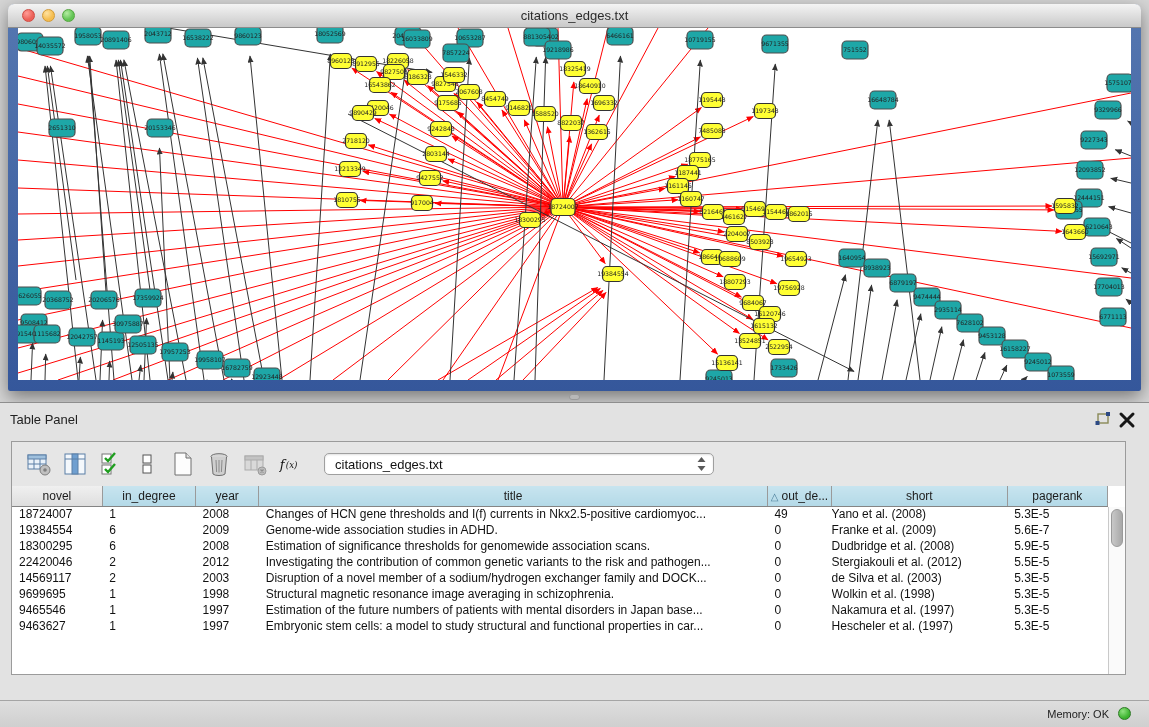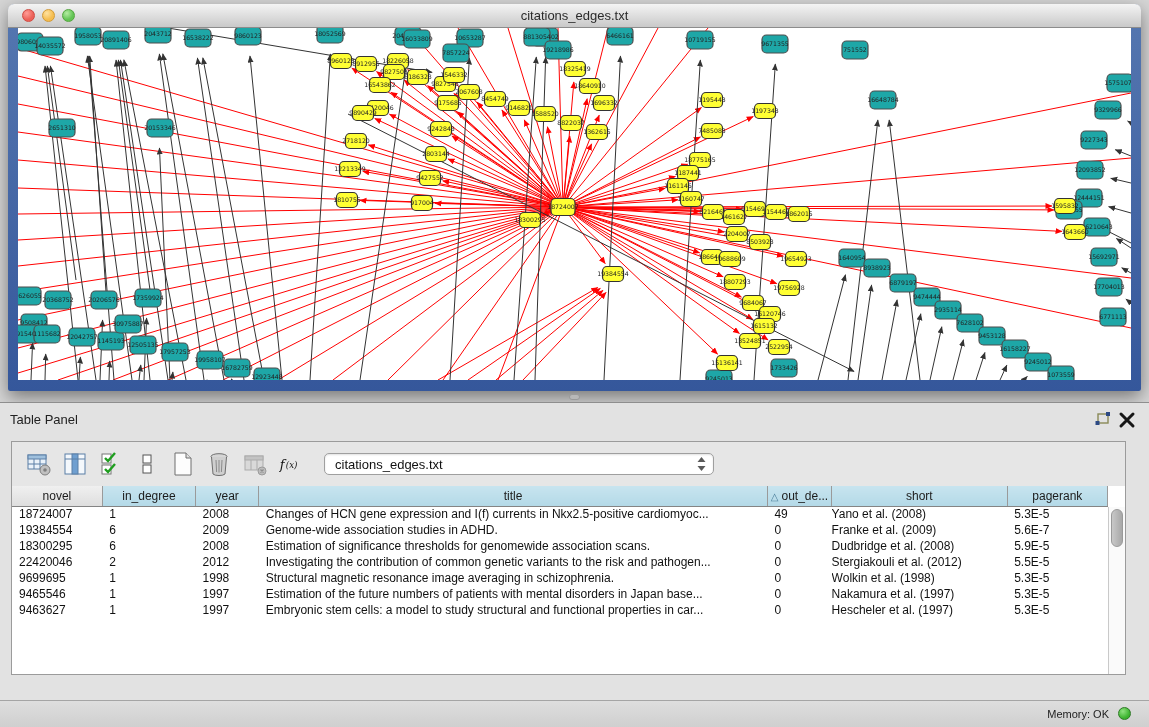--- a/index.html
+++ b/index.html
@@ -819,21 +819,21 @@
                 <th><span class="sort-tri">△</span>out_de...</th>
                 <th>short</th>
                 <th>pagerank</th>
               </tr>
             </thead>
           <tbody id="body-rows">
               <tr>
                 <td>18724007</td>
                 <td>1</td>
                 <td>2008</td>
-                <td>Changes of HCN gene expression and I(f) currents in Nkx2.5-positive cardiomyoc...</td>
+                <td>Changes of HCN gene thresholds and I(f) currents in Nkx2.5-positive cardiomyoc...</td>
                 <td>49</td>
                 <td class="c">Yano et al. (2008)</td>
                 <td>5.3E-5</td>
               </tr>
               <tr>
                 <td>19384554</td>
                 <td>6</td>
                 <td>2009</td>
                 <td>Genome-wide association studies in ADHD.</td>
                 <td>0</td>
@@ -850,20 +850,29 @@
                 <td>5.9E-5</td>
               </tr>
               <tr>
                 <td>22420046</td>
                 <td>2</td>
                 <td>2012</td>
                 <td>Investigating the contribution of common genetic variants to the risk and pathogen...</td>
                 <td>0</td>
                 <td class="c">Stergiakouli et al. (2012)</td>
                 <td>5.5E-5</td>
+              </tr>
+              <tr>
+                <td>14569117</td>
+                <td>2</td>
+                <td>2003</td>
+                <td>Disruption of a novel member of a sodium/hydrogen exchanger family and DOCK...</td>
+                <td>0</td>
+                <td class="c">de Silva et al. (2003)</td>
+                <td>5.3E-5</td>
               </tr>
               <tr>
                 <td>9699695</td>
                 <td>1</td>
                 <td>1998</td>
                 <td>Structural magnetic resonance image averaging in schizophrenia.</td>
                 <td>0</td>
                 <td class="c">Wolkin et al. (1998)</td>
                 <td>5.3E-5</td>
               </tr>

